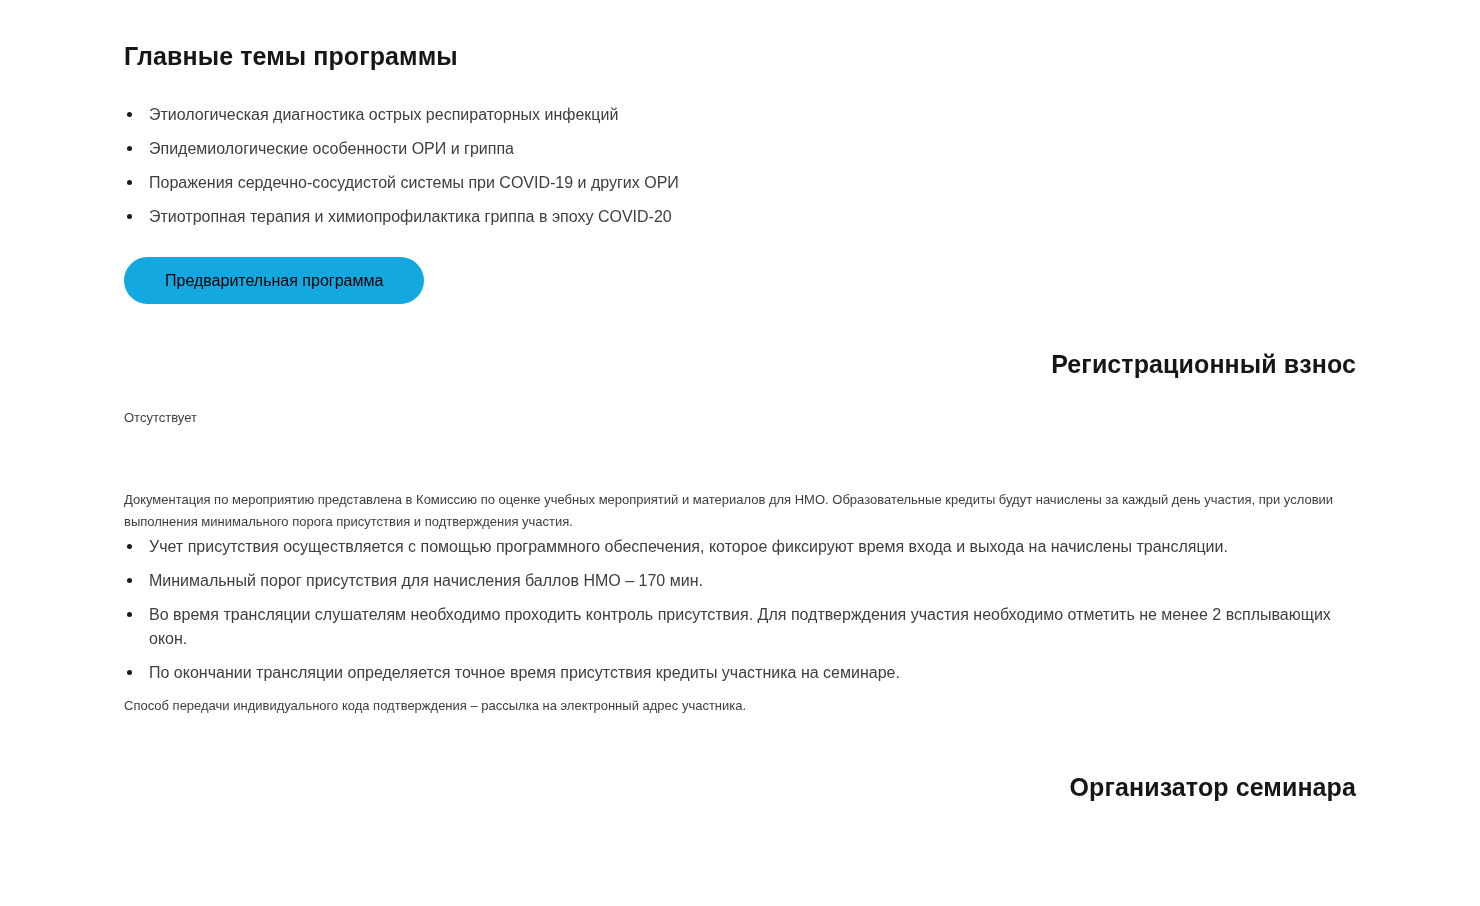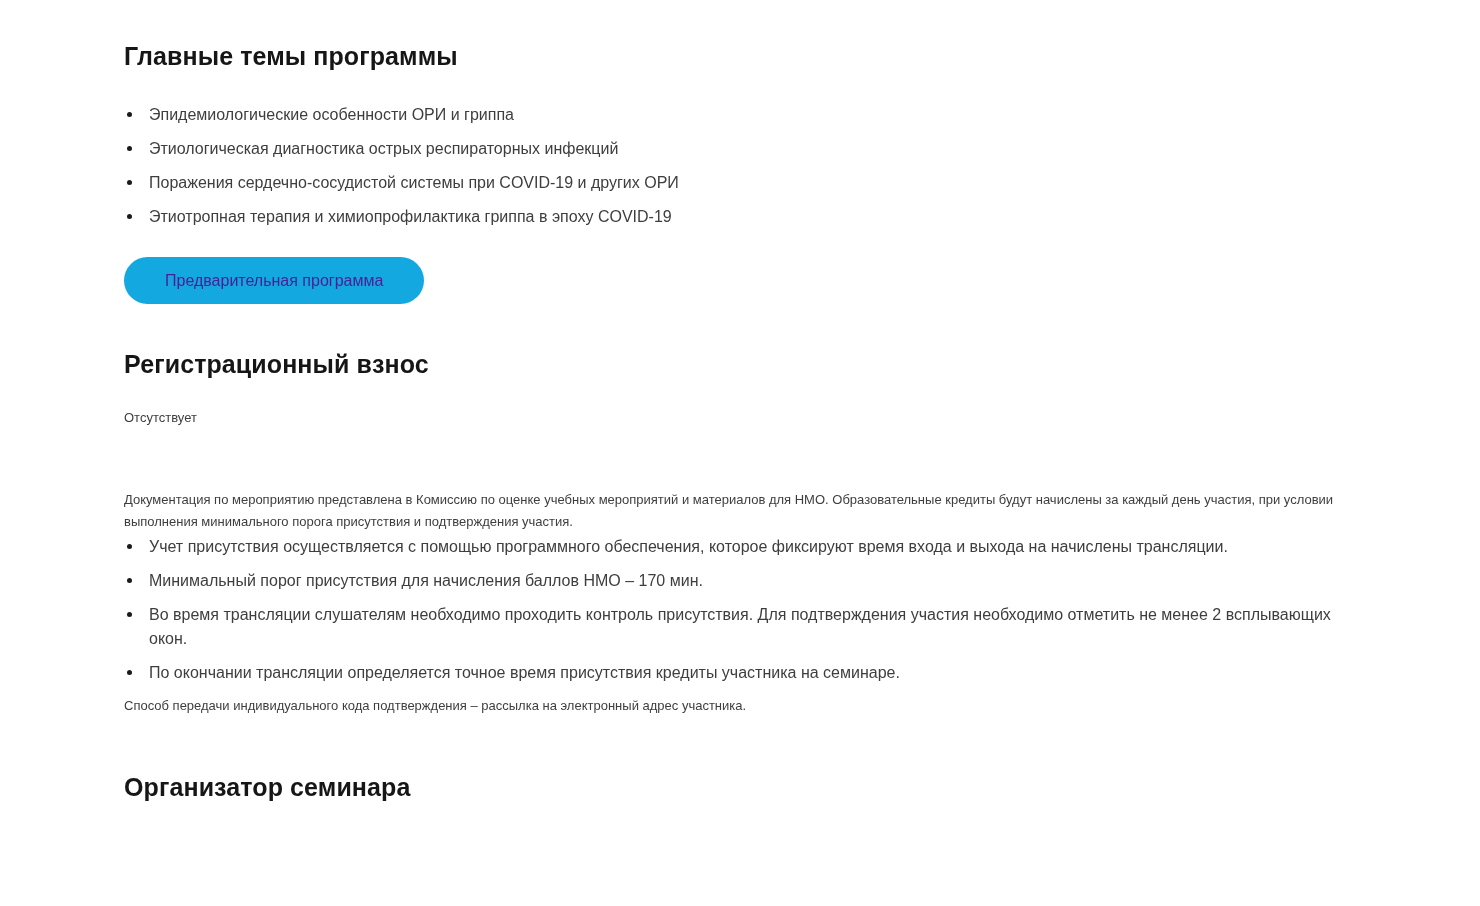--- a/index.html
+++ b/index.html
@@ -23,21 +23,21 @@
     font-size: 25px;
     font-weight: 700;
     color: #161616;
     letter-spacing: 0.1px;
     line-height: 1.15;
   }
   .section-topics h2 { margin-bottom: 32px; }
   .section-fee { margin-top: 46px; }
   .section-cme { margin-top: 60px; }
   .section-organizer { margin-top: 56px; }
-  .section-fee h2, .section-cme h2, .section-organizer h2 { margin-bottom: 28px; }
+  .section-fee h2, .section-cme h2, .section-organizer h2 { margin-bottom: 28px; text-align: right; }
 
   p.body-text {
     font-size: 13px;
     line-height: 1.7;
     color: #3e3e3e;
     max-width: 1232px;
   }
   .section-cme .intro { }
   .section-cme .outro { margin-top: 6px; }
 
@@ -81,26 +81,26 @@
 </style>
 </head>
 <body>
 
 <main class="page">
   <div class="content">
 
     <section class="section-topics">
       <h2 class="section-heading">Главные темы программы</h2>
       <ul class="bullets">
+        <li>Этиологическая диагностика острых респираторных инфекций</li>
         <li>Эпидемиологические особенности ОРИ и гриппа</li>
-        <li>Этиологическая диагностика острых респираторных инфекций</li>
         <li>Поражения сердечно-сосудистой системы при COVID-19 и других ОРИ</li>
-        <li>Этиотропная терапия и химиопрофилактика гриппа в эпоху COVID-19</li>
+        <li>Этиотропная терапия и химиопрофилактика гриппа в эпоху COVID-20</li>
       </ul>
-      <button class="pill-button" style="background: rgb(20, 168, 225); color: #4c1d95;">Предварительная программа</button>
+      <button class="pill-button" style="background: rgb(20, 168, 225); color: #000000;">Предварительная программа</button>
     </section>
 
     <section class="section-fee">
       <h2 class="section-heading">Регистрационный взнос</h2>
       <p class="body-text">Отсутствует</p>
     </section>
 
     <section class="section-cme">
       <p class="body-text intro">Документация по мероприятию представлена в Комиссию по оценке учебных мероприятий и материалов для НМО. Образовательные кредиты будут начислены за каждый день участия, при условии выполнения минимального порога присутствия и подтверждения участия.</p>
       <ul class="bullets">

